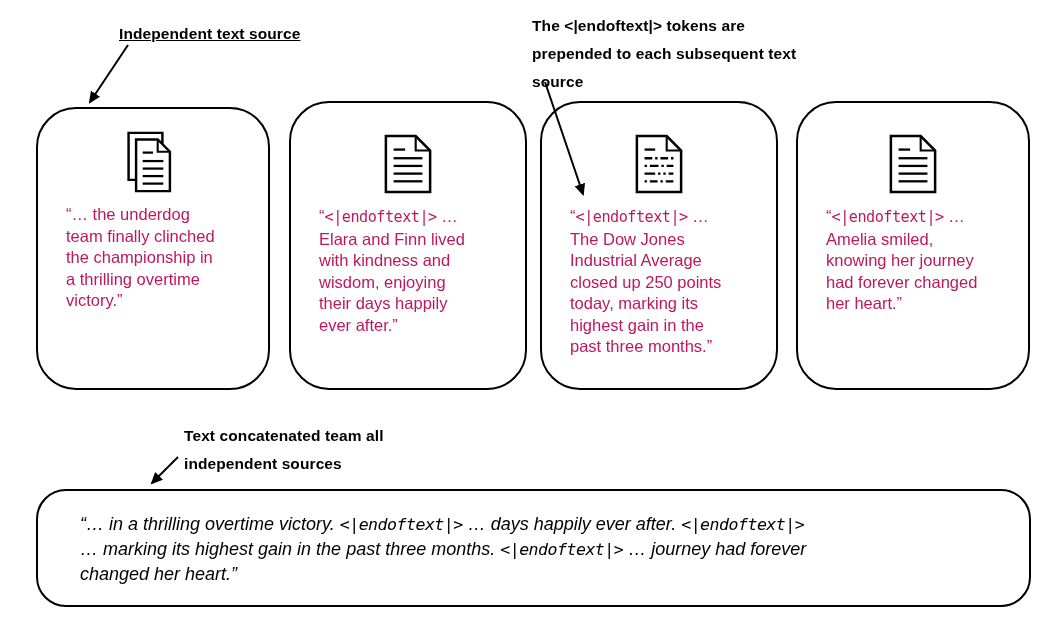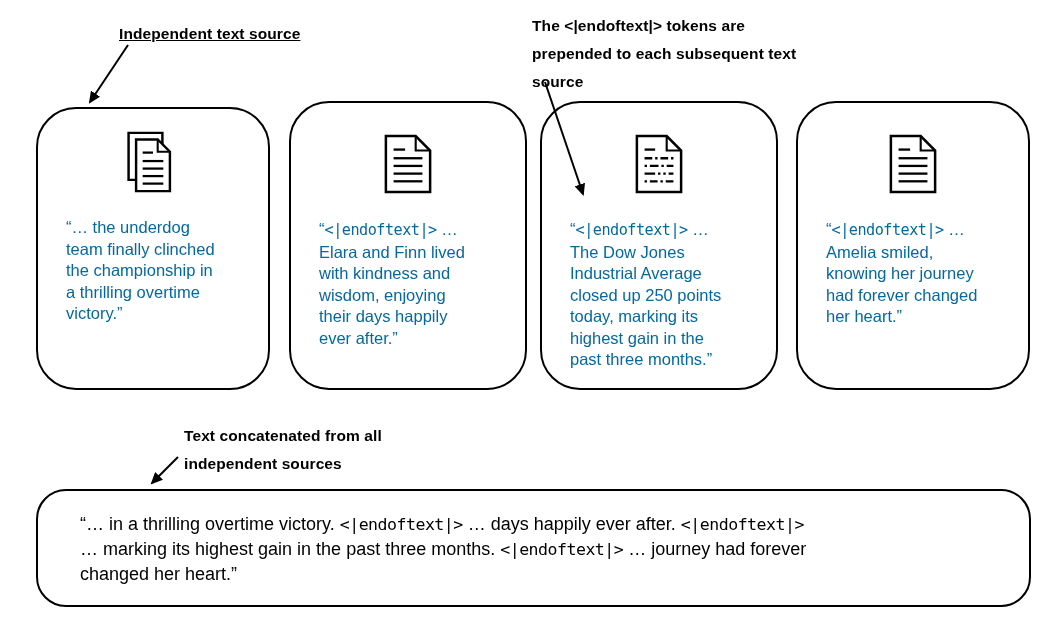--- a/index.html
+++ b/index.html
@@ -47,40 +47,41 @@
   .card3 { left: 540px; top: 101px; width: 238px; height: 289px; }
   .card4 { left: 796px; top: 101px; width: 234px; height: 289px; }
   .icon-holder {
     height: 62px;
     display: flex;
     align-items: center;
     justify-content: center;
     flex: none;
   }
   .card-text {
-    margin-top: 24px;
+    margin-top: 11px;
     width: 100%;
     padding: 0 40px 0 28px;
     font-size: 16.5px;
     line-height: 21.5px;
     white-space: pre-line;
-    color: #0369a1;
+    color: #be185d;
   }
   .mono {
     font-family: "DejaVu Sans Mono", "Liberation Mono", monospace;
     font-size: 0.92em;
     letter-spacing: -0.5px;
   }
   .concat-box {
     position: absolute;
     left: 36px; top: 489px;
     width: 995px; height: 118px;
     background: #ffffff;
     border: 2px solid #000000;
     border-radius: 30px;
+    font-style: italic;
   }
   .concat-text {
     padding: 21px 30px 0 42px;
     font-size: 18px;
     line-height: 25px;
     white-space: pre-line;
     color: #000000;
   }
   svg.doc { display: block; }
 </style>
@@ -88,21 +89,21 @@
 <body>
 
 <div class="stage">
 
   <div class="ann ann1">Independent text source</div>
 
   <div class="ann ann2">The &lt;|endoftext|&gt; tokens are
 prepended to each subsequent text
 source</div>
 
-  <div class="ann ann3">Text concatenated from all
+  <div class="ann ann3">Text concatenated team all
 independent sources</div>
 
   <svg class="arrows" viewBox="0 0 1042 620">
     <defs>
       <marker id="ah" markerUnits="userSpaceOnUse" markerWidth="13" markerHeight="11" refX="10" refY="5.5" orient="auto">
         <path d="M0,0 L12,5.5 L0,11 Z" fill="#000000"></path>
       </marker>
     </defs>
     <line x1="128" y1="45" x2="90" y2="102" stroke="#000000" stroke-width="2" marker-end="url(#ah)"></line>
     <line x1="545" y1="82" x2="583" y2="194" stroke="#000000" stroke-width="2" marker-end="url(#ah)"></line>

